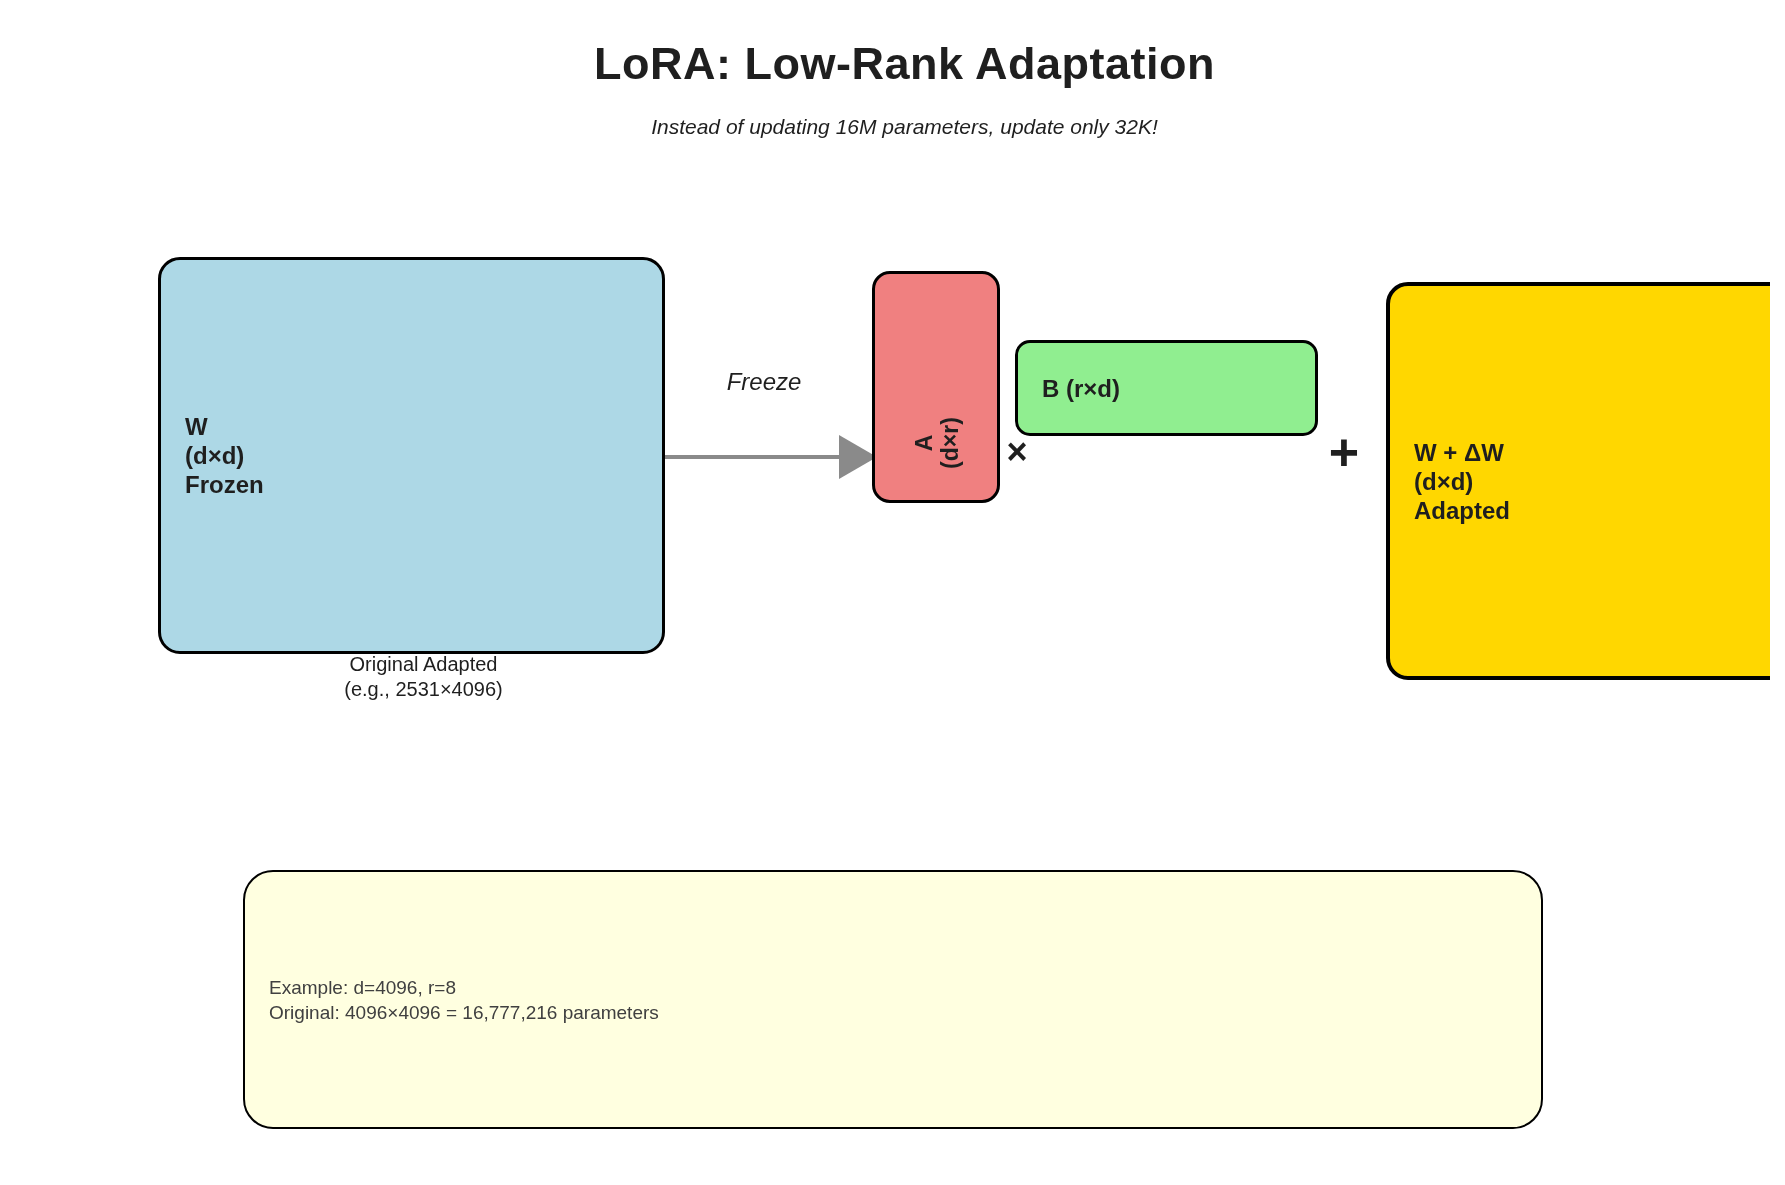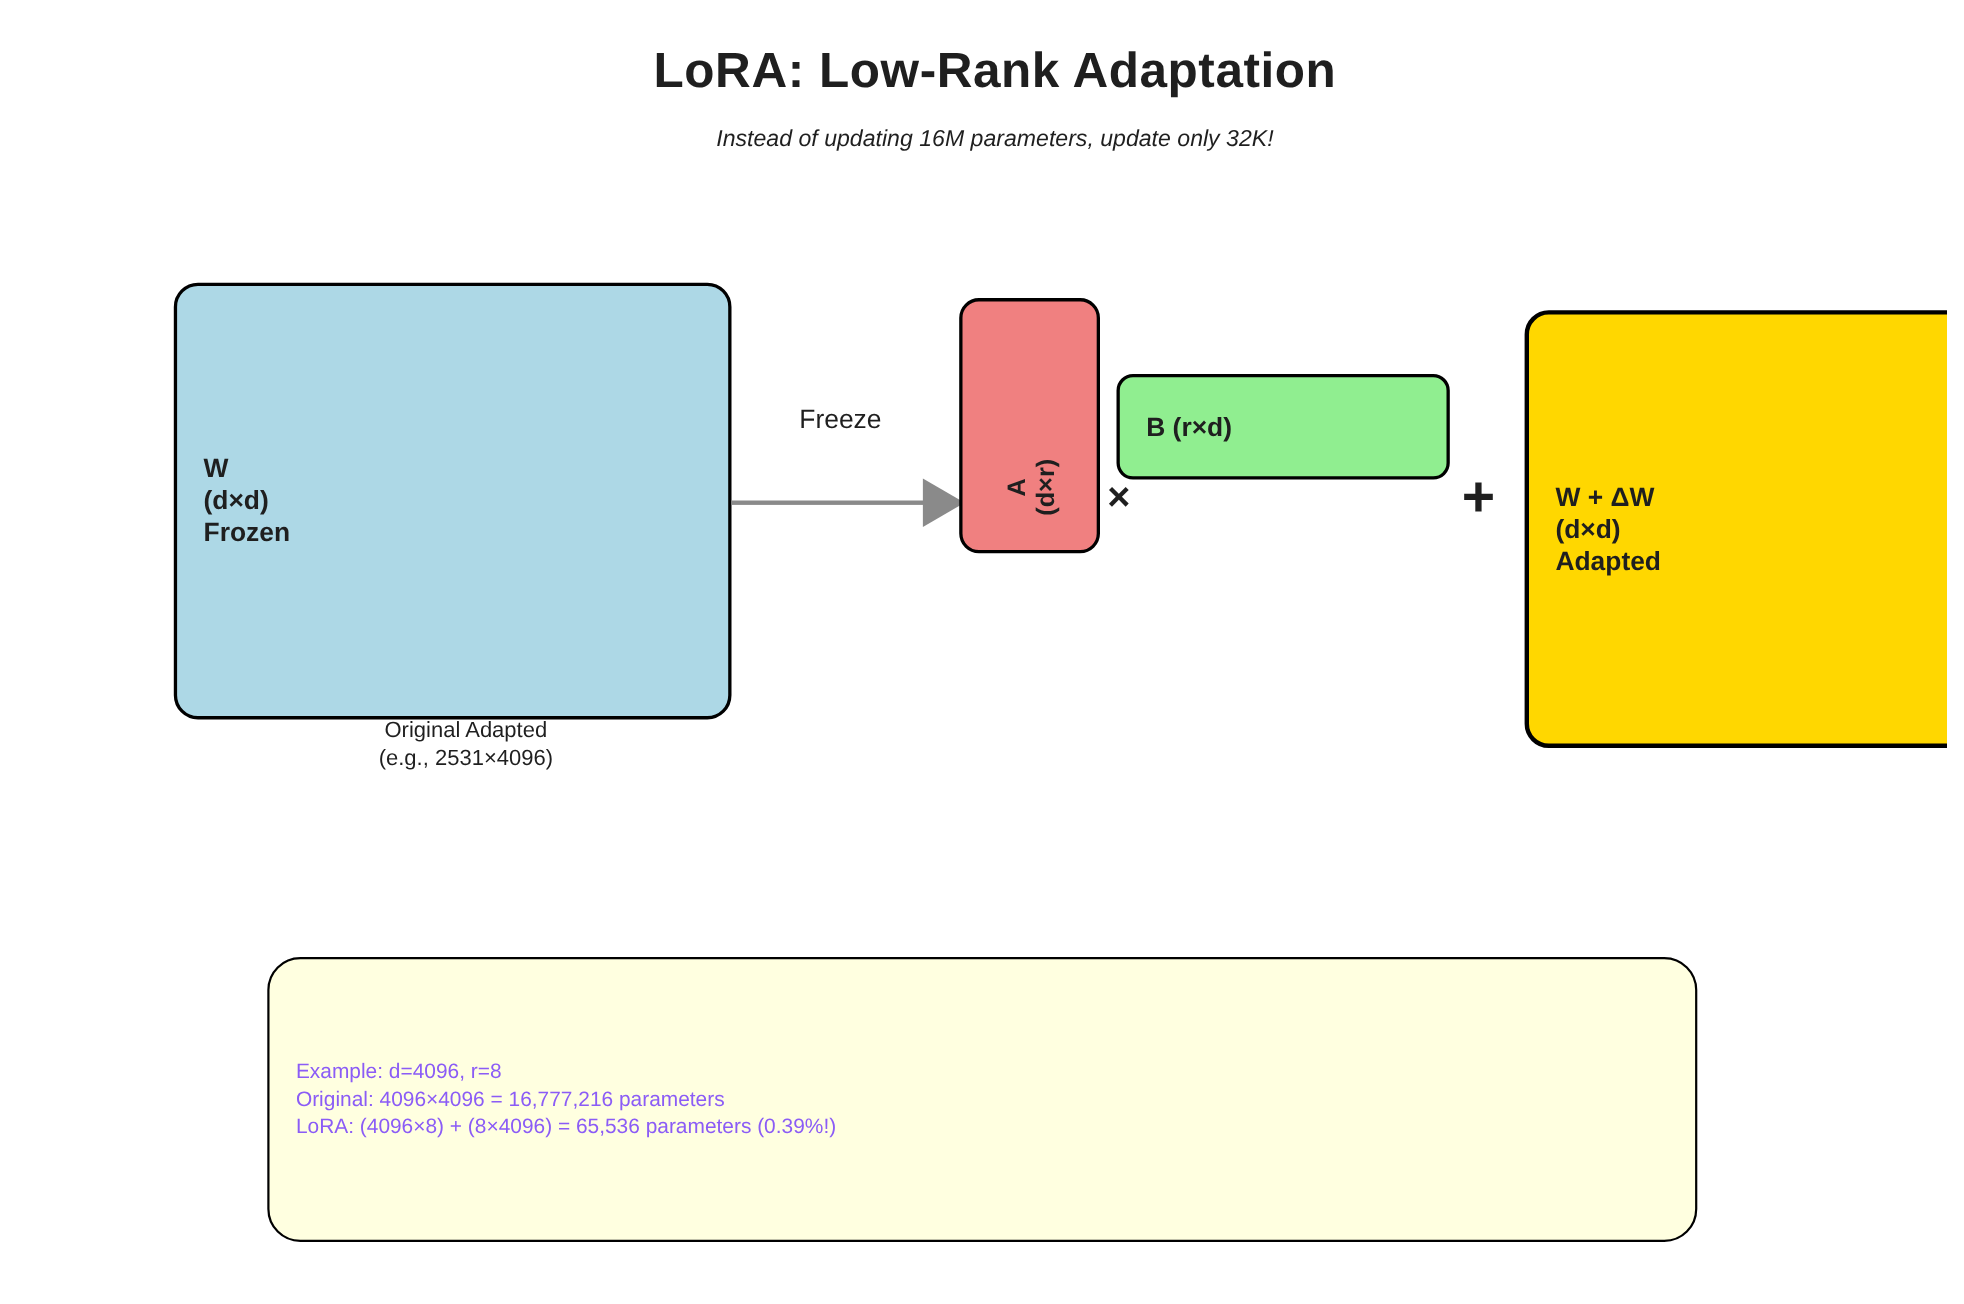--- a/index.html
+++ b/index.html
@@ -36,21 +36,21 @@
   }
   .box-label { font-size: 24px; font-weight: bold; line-height: 29px; }
 
   .frozen-caption {
     left: 158px; top: 652px; width: 507px;
     text-align: center; font-size: 20px; line-height: 25px;
   }
 
   .freeze-label {
     left: 752px; top: 382px; transform: translate(-50%, -50%);
-    font-size: 24px; white-space: nowrap; text-align: right;
+    font-size: 24px; font-style: italic; white-space: nowrap; text-align: right;
   }
   .arrow-line {
     left: 665px; top: 455px; width: 175px; height: 4px;
     background: #8a8a8a;
   }
   .arrow-head {
     left: 839px; top: 435px; width: 0; height: 0;
     border-top: 22px solid transparent;
     border-bottom: 22px solid transparent;
     border-left: 38px solid #8a8a8a;
@@ -79,21 +79,21 @@
   .clip-right { left: 0; top: 0; width: 1770px; height: 1059px; overflow: hidden; margin-top: 26px; }
   .adapted-box {
     left: 1386px; top: 256px; width: 507px; height: 398px;
     background: #FFD700; border: 4px solid #000000; border-radius: 22px;
   }
 
   .example-box {
     left: 243px; top: 870px; width: 1300px; height: 259px;
     background: #FFFFE0; border: 2px solid #000000; border-radius: 30px;
   }
-  .example-line { font-size: 19px; line-height: 25px; color: #8b5cf6; }
+  .example-line { font-size: 19px; line-height: 25px; color: #404040; }
 </style>
 </head>
 <body>
 
 <div class="abs title">LoRA: Low-Rank Adaptation</div>
 <div class="abs subtitle">Instead of updating 16M parameters, update only 32K!</div>
 
 <div class="abs box frozen-box" style="background-color: rgb(173, 216, 230);">
   <div class="box-label">W</div>
   <div class="box-label">(d×d)</div>
@@ -126,14 +126,13 @@
   <div class="abs box adapted-box" style="background-color: rgb(255, 215, 0);">
     <div class="box-label">W + ΔW</div>
     <div class="box-label">(d×d)</div>
     <div class="box-label">Adapted</div>
   </div>
 </div>
 
 <div class="abs box example-box" style="background-color: rgb(255, 255, 224);">
   <div class="example-line">Example: d=4096, r=8</div>
   <div class="example-line">Original: 4096×4096 = 16,777,216 parameters</div>
-  <div class="example-line">LoRA: (4096×8) + (8×4096) = 65,536 parameters (0.39%!)</div>
 </div>
 
 </body></html>

